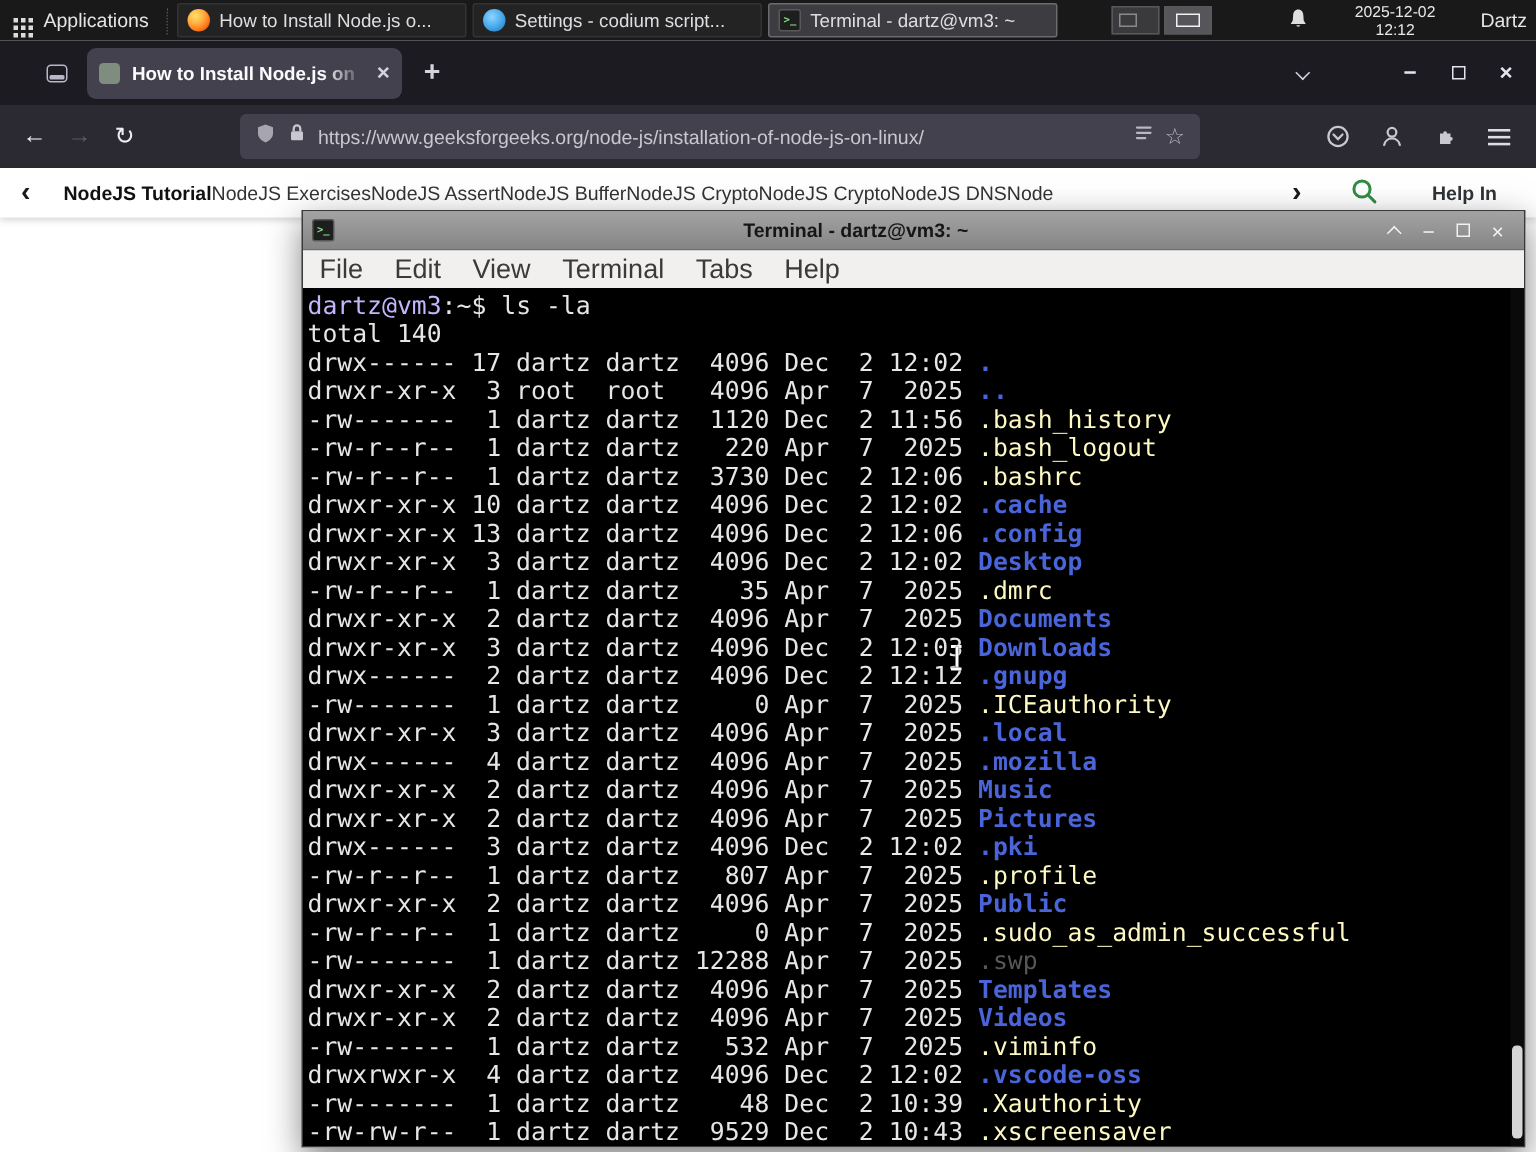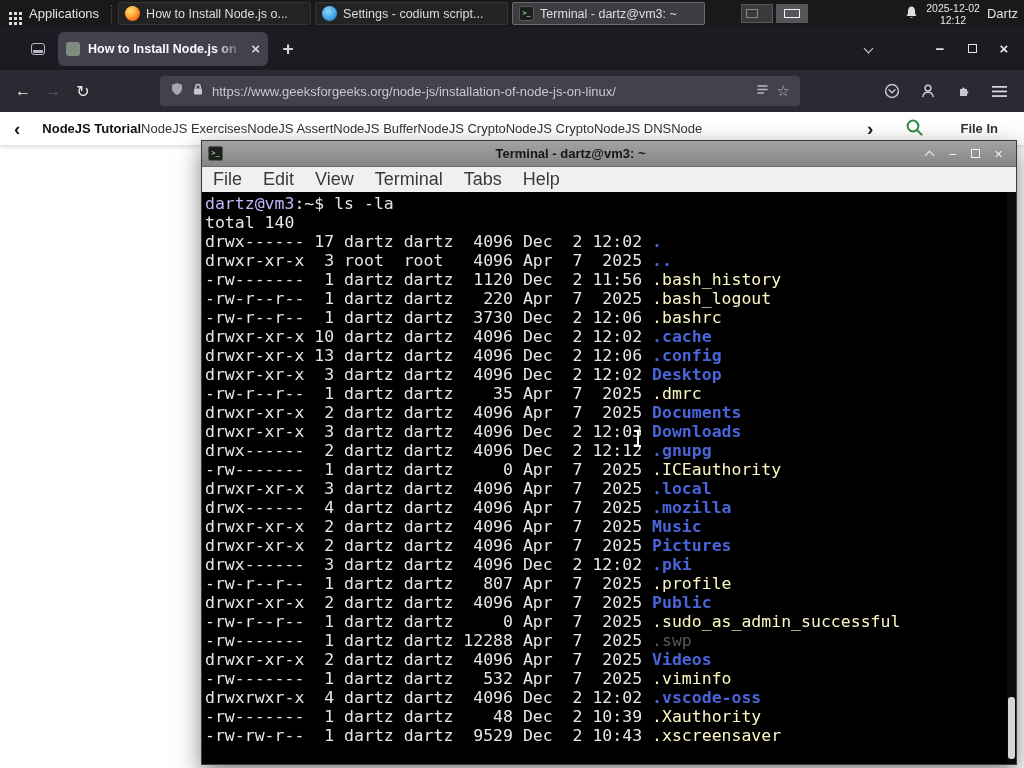--- a/index.html
+++ b/index.html
@@ -18,21 +18,21 @@
   .tlabel { white-space:nowrap; overflow:hidden; font-size:12.5px; color:#dedee2; }
   .icon { width:15px; height:15px; flex:0 0 15px; display:inline-block; }
   .icon.firefox { border-radius:50%; background:radial-gradient(circle at 35% 30%, #ffe066 0%, #ffb347 35%, #ff7a1a 65%, #c33d12 100%); }
   .icon.codium { border-radius:50%; background:radial-gradient(circle at 40% 35%, #8fd5ff 0%, #43a6e8 55%, #1f6fb8 100%); }
   .term-ico { width:15px; height:15px; flex:0 0 15px; background:#1e1e1e; border:1px solid #585858; border-radius:2px; color:#86e086; font:bold 7px/12px "DejaVu Sans Mono",monospace; text-align:center; }
   .pager { display:flex; gap:3px; margin-left:34px; }
   .cell { width:32px; height:19px; background:#3a3a3c; border:1px solid #58585c; position:relative; display:inline-block; }
   .cell.active { background:#55555a; }
   .cell .mini { position:absolute; left:7px; top:4px; width:16px; height:9px; border:1px solid #f2f2f2; }
   .cell .mini.dim { border-color:#8a8a8a; left:4px; width:12px; }
-  .panel-right { margin-left:auto; display:flex; align-items:center; gap:7px; padding-right:6px; }
+  .panel-right { margin-left:auto; display:flex; align-items:center; gap:30px; padding-right:6px; }
   .clock { text-align:center; font-size:10.5px; line-height:12px; color:#e8e8e8; }
   .puser { font-size:13px; }
 
   
   .browser { position:absolute; left:0; top:27px; width:1024px; height:741px; background:#fff; }
   .tabbar { height:43px; background:#1c1b22; display:flex; align-items:center; padding:0 4px 0 24px;font-weight:bold; }
   .fview { width:28px; height:28px; border-radius:4px; display:flex; align-items:center; justify-content:center; }
   .fview i { width:14px; height:12px; border:1.6px solid #b9b8c4; border-radius:3px; display:block; position:relative; }
   .fview i::after { content:""; position:absolute; left:1px; right:1px; bottom:1px; height:3px; background:#b9b8c4; border-radius:1px; }
   .tab { width:210px; height:34px; margin-left:6px; background:#42414d; border-radius:6px; display:flex; align-items:center; gap:8px; padding:0 8px; color:#fbfbfe; }
@@ -217,21 +217,21 @@
       <a class="nav-item">NodeJS DNS</a>
       <a class="nav-item">Node</a>
     </div>
     <span class="nav-chev">›</span>
     <span style="margin-left:10px;">
       <svg width="19" height="19" viewBox="0 0 19 19">
           <circle cx="8" cy="8" r="5.4" fill="none" stroke="#2f8d46" stroke-width="2"></circle>
           <line x1="12.2" y1="12.2" x2="16.6" y2="16.6" stroke="#2f8d46" stroke-width="2" stroke-linecap="round"></line>
         </svg>
     </span>
-    <a class="signin">File In</a>
+    <a class="signin">Help In</a>
   </nav>
 
   <div class="page"></div>
 </div>
 
 <div class="terminal">
   <div class="t-titlebar">
     <span class="term-ico">&gt;_</span>
     <span class="t-title">Terminal - dartz@vm3: ~</span>
     <span class="t-ctrl">
@@ -270,20 +270,21 @@
         <div class="tline">-rw-------  1 dartz dartz     0 Apr  7  2025 <span class="n-file">.ICEauthority</span></div>
         <div class="tline">drwxr-xr-x  3 dartz dartz  4096 Apr  7  2025 <span class="n-dir">.local</span></div>
         <div class="tline">drwx------  4 dartz dartz  4096 Apr  7  2025 <span class="n-dir">.mozilla</span></div>
         <div class="tline">drwxr-xr-x  2 dartz dartz  4096 Apr  7  2025 <span class="n-dir">Music</span></div>
         <div class="tline">drwxr-xr-x  2 dartz dartz  4096 Apr  7  2025 <span class="n-dir">Pictures</span></div>
         <div class="tline">drwx------  3 dartz dartz  4096 Dec  2 12:02 <span class="n-dir">.pki</span></div>
         <div class="tline">-rw-r--r--  1 dartz dartz   807 Apr  7  2025 <span class="n-file">.profile</span></div>
         <div class="tline">drwxr-xr-x  2 dartz dartz  4096 Apr  7  2025 <span class="n-dir">Public</span></div>
         <div class="tline">-rw-r--r--  1 dartz dartz     0 Apr  7  2025 <span class="n-file">.sudo_as_admin_successful</span></div>
         <div class="tline">-rw-------  1 dartz dartz 12288 Apr  7  2025 <span class="n-dim">.swp</span></div>
+        <div class="tline">drwxr-xr-x  2 dartz dartz  4096 Apr  7  2025 <span class="n-dir">Templates</span></div>
         <div class="tline">drwxr-xr-x  2 dartz dartz  4096 Apr  7  2025 <span class="n-dir">Videos</span></div>
         <div class="tline">-rw-------  1 dartz dartz   532 Apr  7  2025 <span class="n-file">.viminfo</span></div>
         <div class="tline">drwxrwxr-x  4 dartz dartz  4096 Dec  2 12:02 <span class="n-dir">.vscode-oss</span></div>
         <div class="tline">-rw-------  1 dartz dartz    48 Dec  2 10:39 <span class="n-file">.Xauthority</span></div>
         <div class="tline">-rw-rw-r--  1 dartz dartz  9529 Dec  2 10:43 <span class="n-file">.xscreensaver</span></div>
       </div>
     <div class="term-scroll">
       <div class="term-thumb"></div>
     </div>
   </div>

